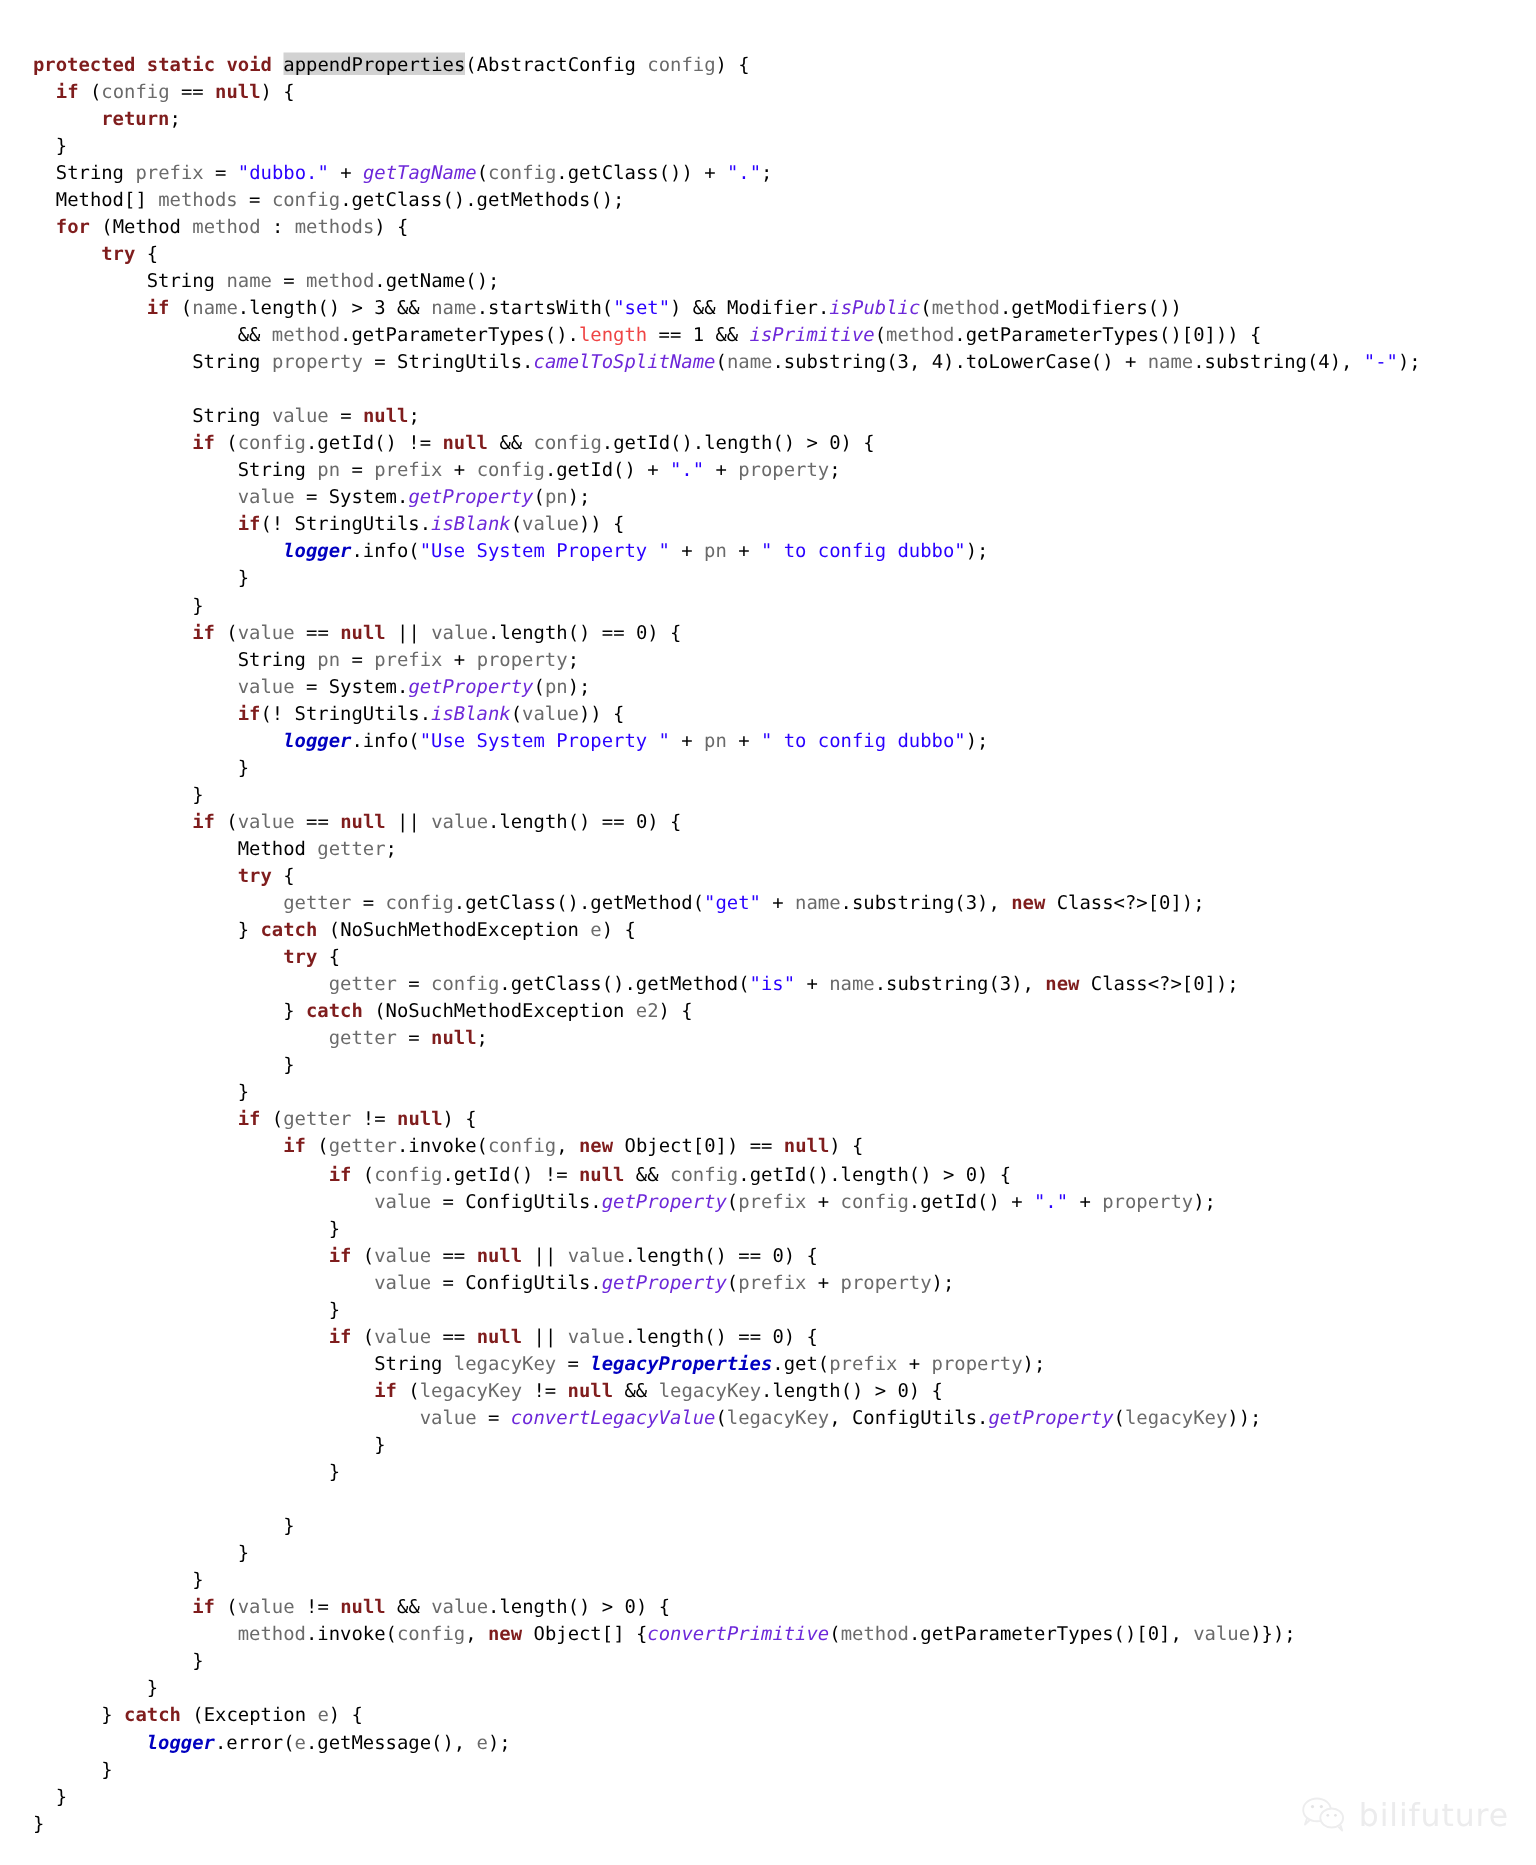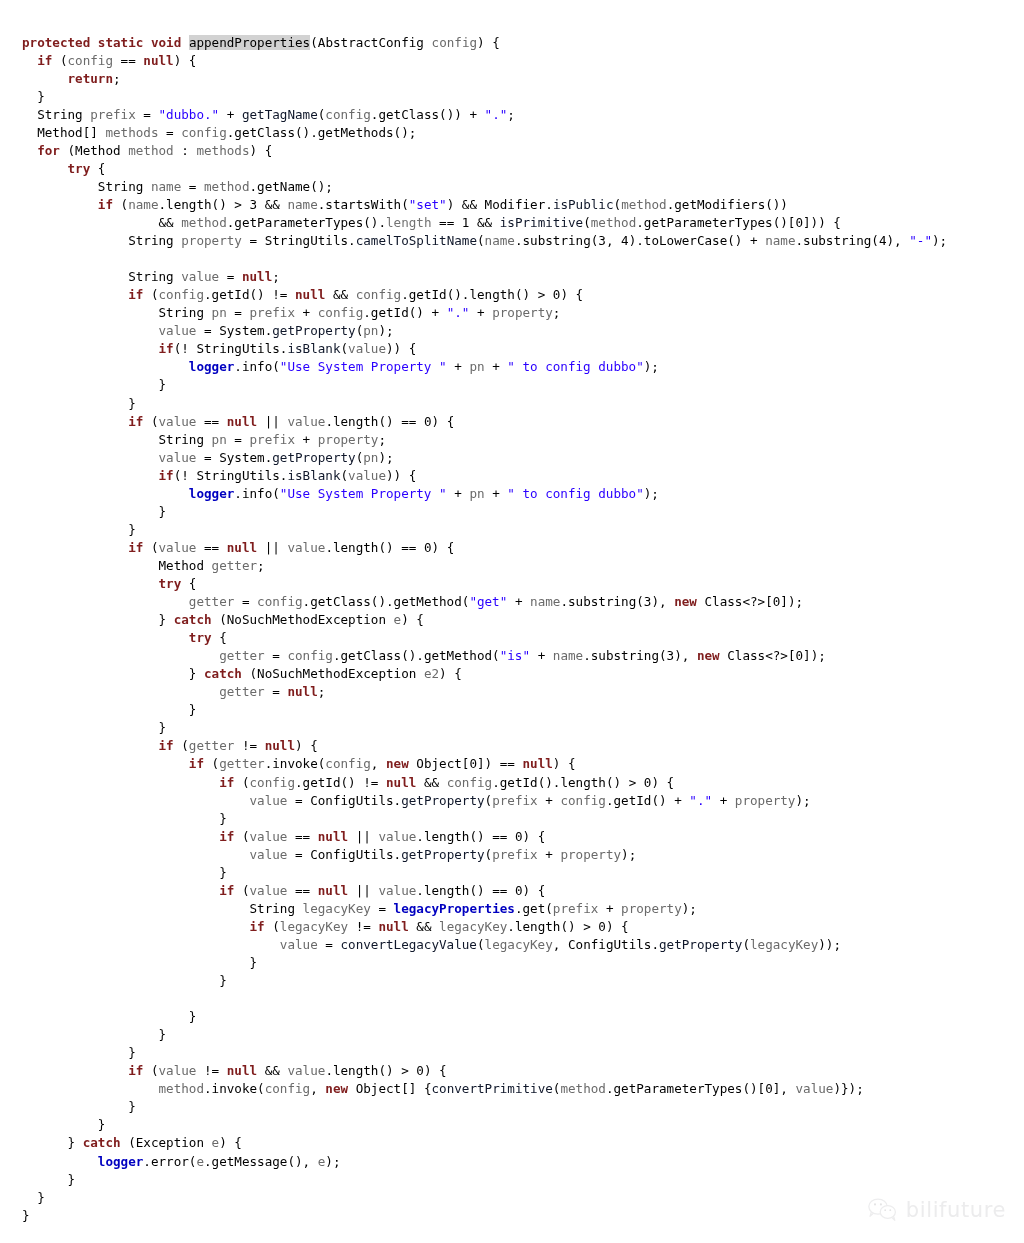--- a/index.html
+++ b/index.html
@@ -37,23 +37,23 @@
     -webkit-font-smoothing: antialiased;
   }
 
   .ln { display: block; height: 18.05px; white-space: pre; }
 
   
   .kw   { color: #7f1d1d; font-weight: bold; }            
   .str  { color: #2a00ff; }                               
   .ident{ color: #000000; }                               
   .loc  { color: #6a6a6a; }                               
-  .fld  { color: #737373; }                               
-  .sfld { color: #0000c0; font-weight: bold; } 
-  .smth { color: #0f172a; }
+  .fld  { color: #ef4444; }                               
+  .sfld { color: #0000c0; font-weight: bold; font-style: italic; } 
+  .smth { color: #6d28d9; font-style: italic; }
 
   .sel  { background: #d2d2d2; }                          
 
   
   #watermark {
     position: absolute;
     right: 18px;
     bottom: 20px;
     display: flex;
     align-items: center;

